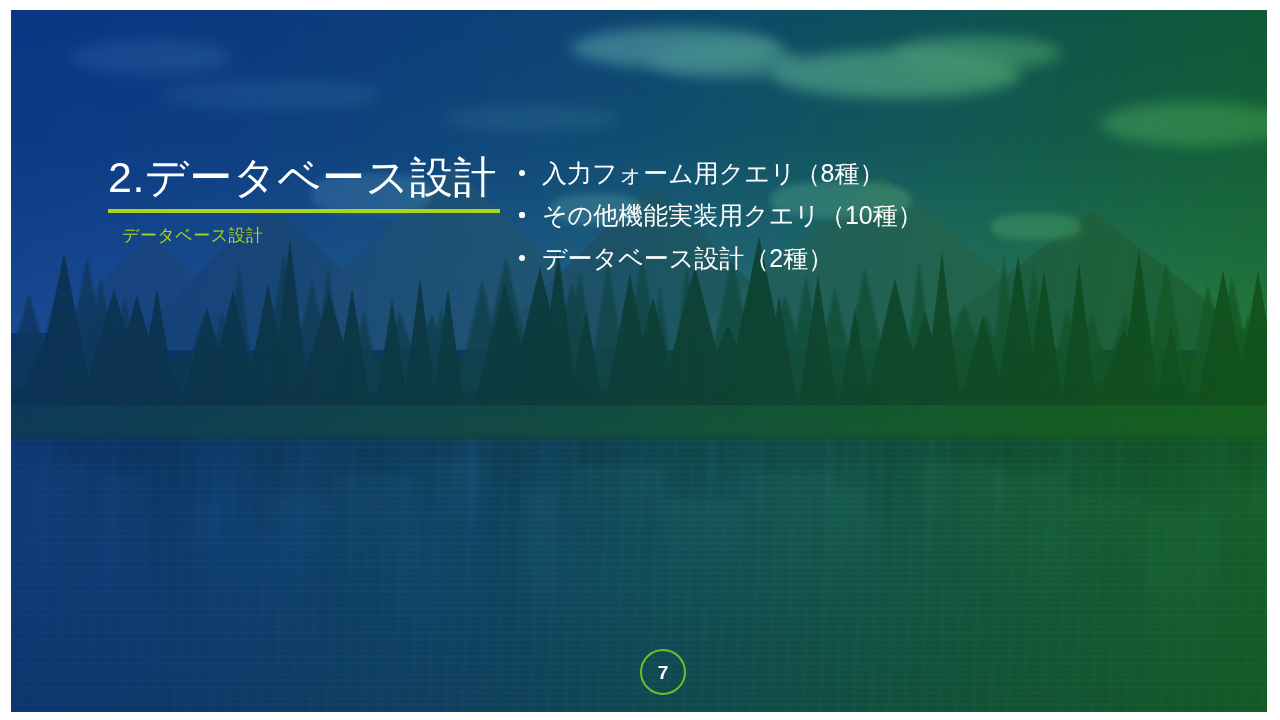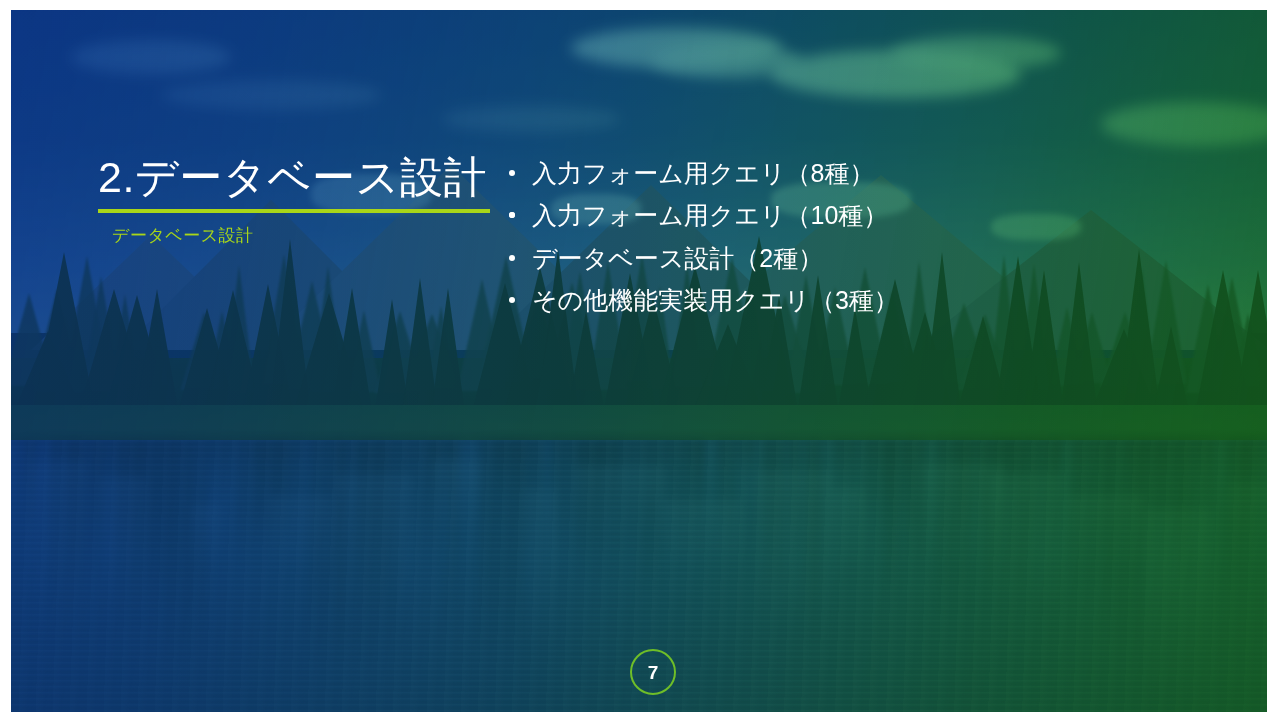--- a/index.html
+++ b/index.html
@@ -187,21 +187,21 @@
     position: absolute;
     inset: 0;
     background: linear-gradient(100deg,
       rgba(20,80,165,0.40) 0%,
       rgba(20,110,135,0.26) 45%,
       rgba(30,140,60,0.30) 78%,
       rgba(34,140,44,0.42) 100%);
   }
 
   
-  .content { position: absolute; inset: 0; }
+  .content { position: absolute; inset: 0; margin-left: 10px; }
 
   .title-block {
     position: absolute;
     left: 87px;
     top: 143px;
     width: 400px;
   }
   .slide-title {
     font-size: 43px;
     line-height: 1.12;
@@ -479,23 +479,22 @@
 
       <div class="title-block">
         <div class="slide-title">2.データベース設計</div>
         <div class="accent-rule"></div>
         <div class="slide-subtitle">データベース設計</div>
       </div>
 
       <ul class="bullet-list" id="bullet-list">
           <li><span class="dot"></span><span>入力フォーム用クエリ（8種）</span></li>
           <li><span class="dot"></span></li>
-          <li><span class="dot"></span><span>入力フォーム用クエリ（10種）</span></li>
+          <li><span class="dot"></span><span>その他機能実装用クエリ（10種）</span></li>
           <li><span class="dot"></span><span>データベース設計（2種）</span></li>
-          <li><span class="dot"></span><span>その他機能実装用クエリ（3種）</span></li>
         </ul>
 
       <div class="page-badge">
         <span>7</span>
       </div>
 
     </div>
   </div>
 </div>
 

